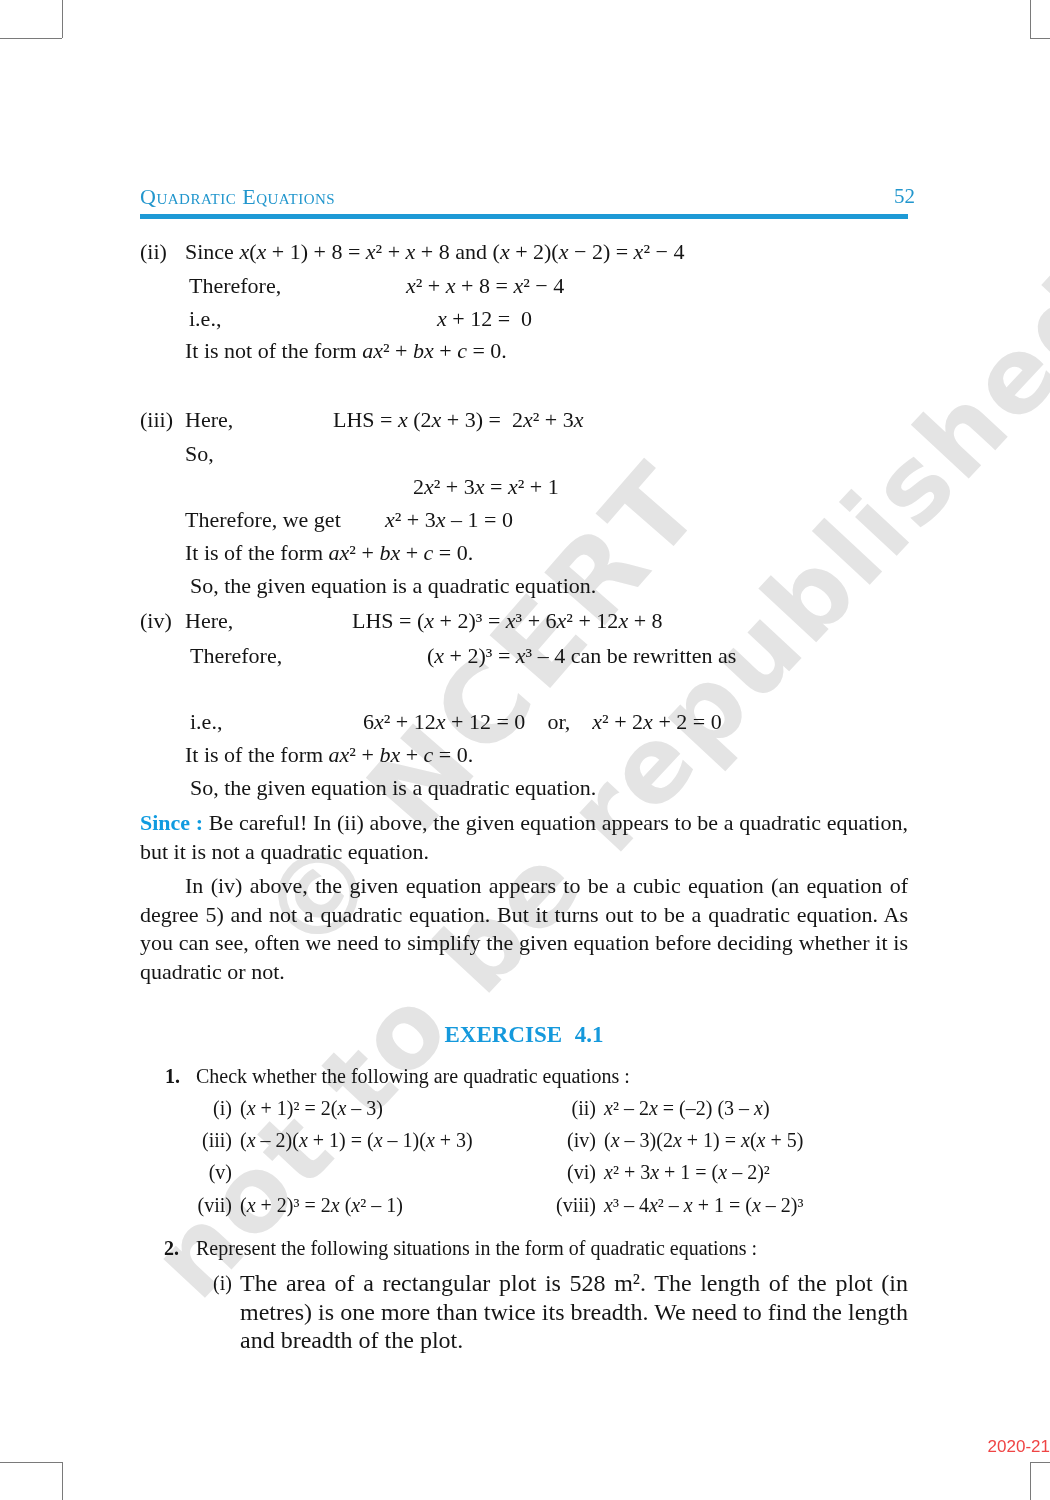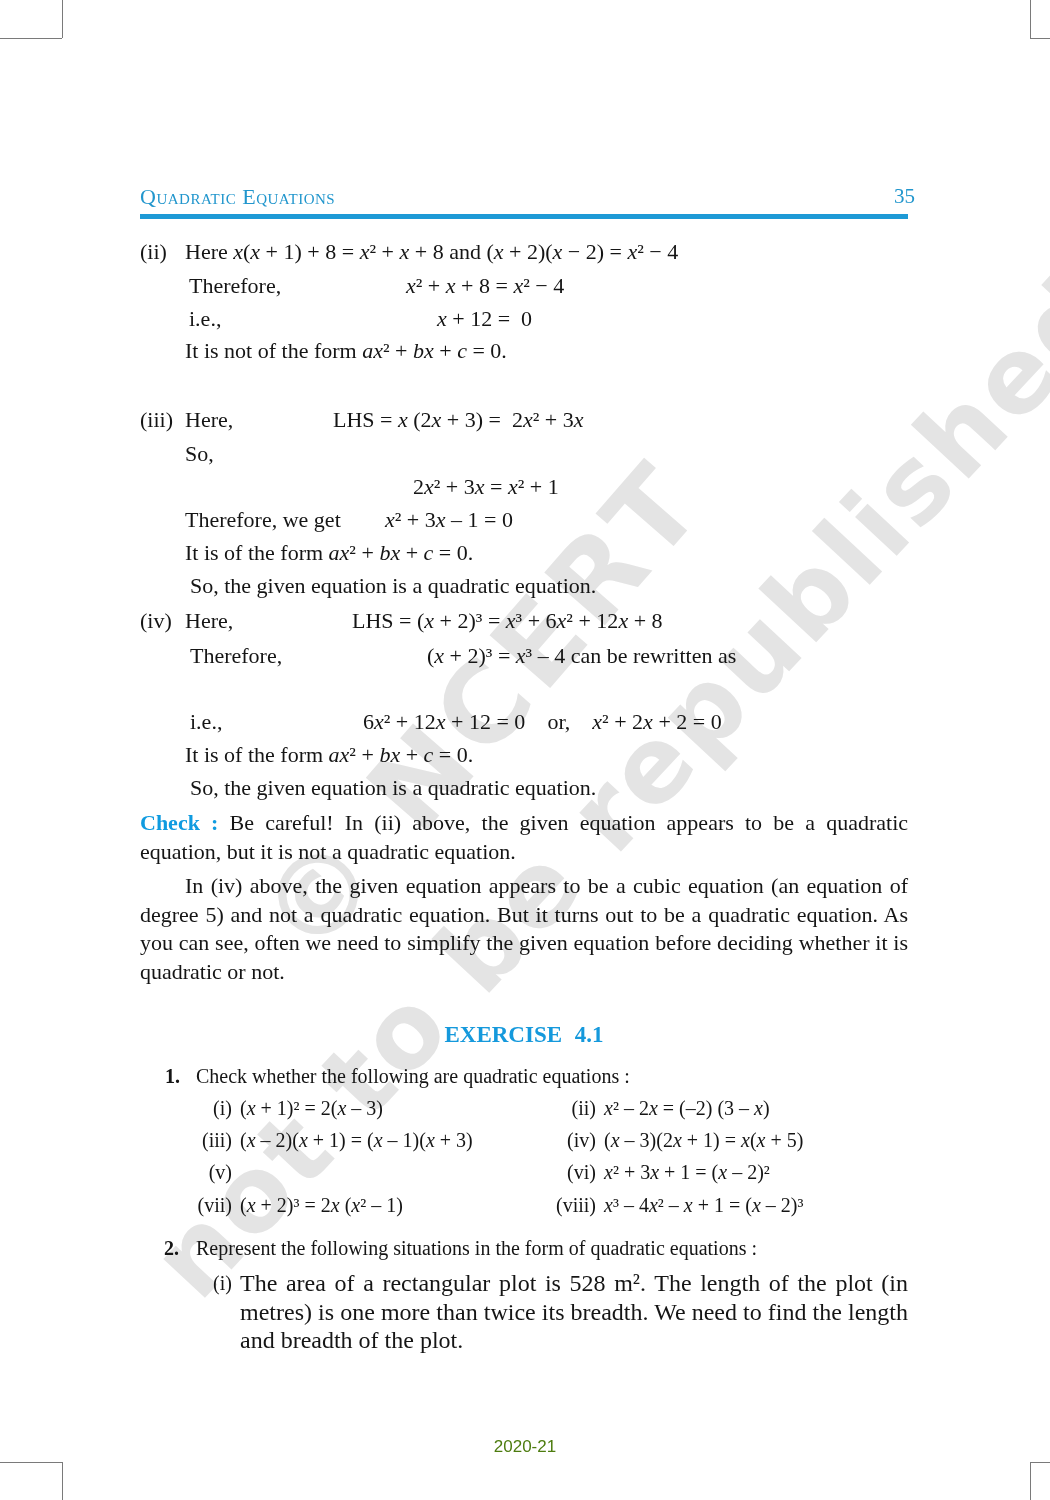--- a/index.html
+++ b/index.html
@@ -24,22 +24,22 @@
   .para{position:absolute;left:140px;width:768px;font-size:22px;line-height:28.5px;text-align:justify;z-index:2;}
   .remark-label{color:#0f9be0;font-weight:bold;}
   .ex-heading{position:absolute;left:140px;top:1022px;width:768px;text-align:center;font-size:23px;
               font-weight:bold;color:#1599dc;word-spacing:7px;}
   .qnum{font-weight:bold;}
   .exrow{font-size:20px;}
   .exlab1{left:150px;width:82px;text-align:right;}
   .exlab2{left:536px;width:60px;text-align:right;}
   .q2block{position:absolute;left:240px;top:1269px;width:668px;font-size:24px;line-height:28.5px;text-align:justify;}
   .q2lab{position:absolute;left:200px;top:1269px;width:32px;text-align:right;font-size:20px;line-height:28.5px;}
-  .footer{position:absolute;left:0;top:1437px;width:1050px;text-align:center;
-          font-family:"Liberation Sans",sans-serif;font-size:17px;color:#4d7c0f;}
+  .footer{position:absolute;left:0;top:1437px;width:1050px;text-align:right;
+          font-family:"Liberation Sans",sans-serif;font-size:17px;color:#ef4444;}
 </style>
 </head>
 <body>
 
 <div class="page">
 
   <div class="wm wm1">© NCERT</div>
   <div class="wm wm2">not to be republished</div>
 
   <div class="crop" style="left:62px;top:0;width:1px;height:38px;"></div>
@@ -47,26 +47,26 @@
   <div class="crop" style="left:1030px;top:0;width:1px;height:38px;"></div>
   <div class="crop" style="left:1030px;top:38px;width:20px;height:1px;"></div>
   <div class="crop" style="left:62px;top:1462px;width:1px;height:38px;"></div>
   <div class="crop" style="left:0;top:1462px;width:62px;height:1px;"></div>
   <div class="crop" style="left:1030px;top:1462px;width:1px;height:38px;"></div>
   <div class="crop" style="left:1030px;top:1462px;width:20px;height:1px;"></div>
 
   <div class="content">
 
     <div class="hdr-title">Quadratic Equations</div>
-    <div class="hdr-page">35</div>
+    <div class="hdr-page">52</div>
     <div class="hdr-rule"></div>
 
     <div class="row" style="top:238px">
       <span class="at" style="left:140px">(ii)</span>
-      <span class="at" style="left:185px"><span>Here </span><span class="m"><i>x</i>(<i>x</i> + 1) + 8 = <i>x</i>² + <i>x</i> + 8</span><span> and </span><span class="m">(<i>x</i> + 2)(<i>x</i> − 2) = <i>x</i>² − 4</span></span>
+      <span class="at" style="left:185px"><span>Since </span><span class="m"><i>x</i>(<i>x</i> + 1) + 8 = <i>x</i>² + <i>x</i> + 8</span><span> and </span><span class="m">(<i>x</i> + 2)(<i>x</i> − 2) = <i>x</i>² − 4</span></span>
     </div>
     <div class="row" style="top:272px">
       <span class="at" style="left:189px">Therefore,</span>
       <span class="at m" style="left:406px"><i>x</i>² + <i>x</i> + 8 = <i>x</i>² − 4</span>
     </div>
     <div class="row" style="top:305px">
       <span class="at" style="left:189px">i.e.,</span>
       <span class="at m" style="left:437px"><i>x</i> + 12 =  0</span>
     </div>
     <div class="row" style="top:337px">
@@ -108,21 +108,21 @@
       <span class="at" style="left:190px">i.e.,</span>
       <span class="at" style="left:363px"><span class="m">6<i>x</i>² + 12<i>x</i> + 12 = 0</span><span>    or,    </span><span class="m"><i>x</i>² + 2<i>x</i> + 2 = 0</span></span>
     </div>
     <div class="row" style="top:741px">
       <span class="at" style="left:185px"><span>It is of the form </span><span class="m"><i>a</i><i>x</i>² + <i>b</i><i>x</i> + <i>c</i> = 0</span><span>.</span></span>
     </div>
     <div class="row" style="top:774px">
       <span class="at" style="left:190px">So, the given equation is a quadratic equation.</span>
     </div>
 
-    <div class="para" style="top:809px"><span class="remark-label">Check :</span><span> Be careful! In (ii) above, the given equation appears to be a quadratic equation, but it is not a quadratic equation.</span></div>
+    <div class="para" style="top:809px"><span class="remark-label">Since :</span><span> Be careful! In (ii) above, the given equation appears to be a quadratic equation, but it is not a quadratic equation.</span></div>
 
     <div class="para" style="top:872px;text-indent:45px">In (iv) above, the given equation appears to be a cubic equation (an equation of degree 5) and not a quadratic equation. But it turns out to be a quadratic equation. As you can see, often we need to simplify the given equation before deciding whether it is quadratic or not.</div>
 
     <div class="ex-heading">EXERCISE 4.1</div>
 
     <div class="row" style="top:1062px;font-size:20px">
       <span class="at qnum" style="left:165px">1.</span>
       <span class="at" style="left:196px">Check whether the following are quadratic equations :</span>
     </div>
 

